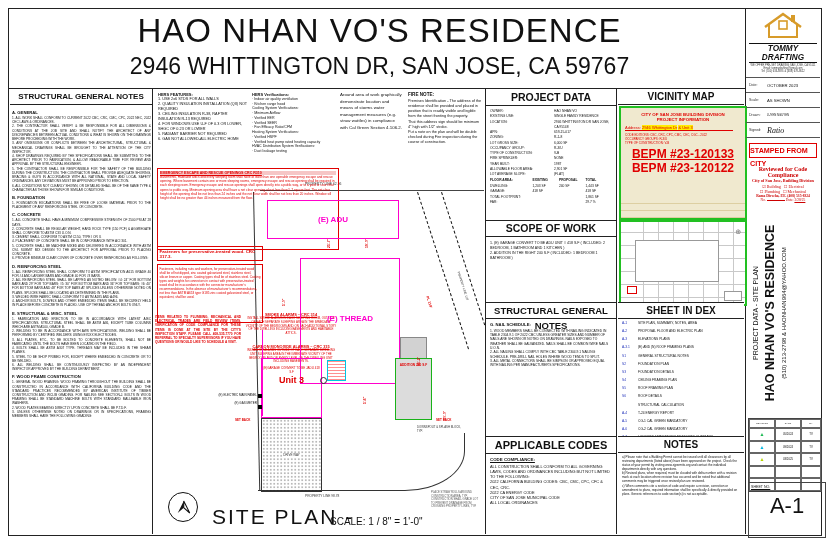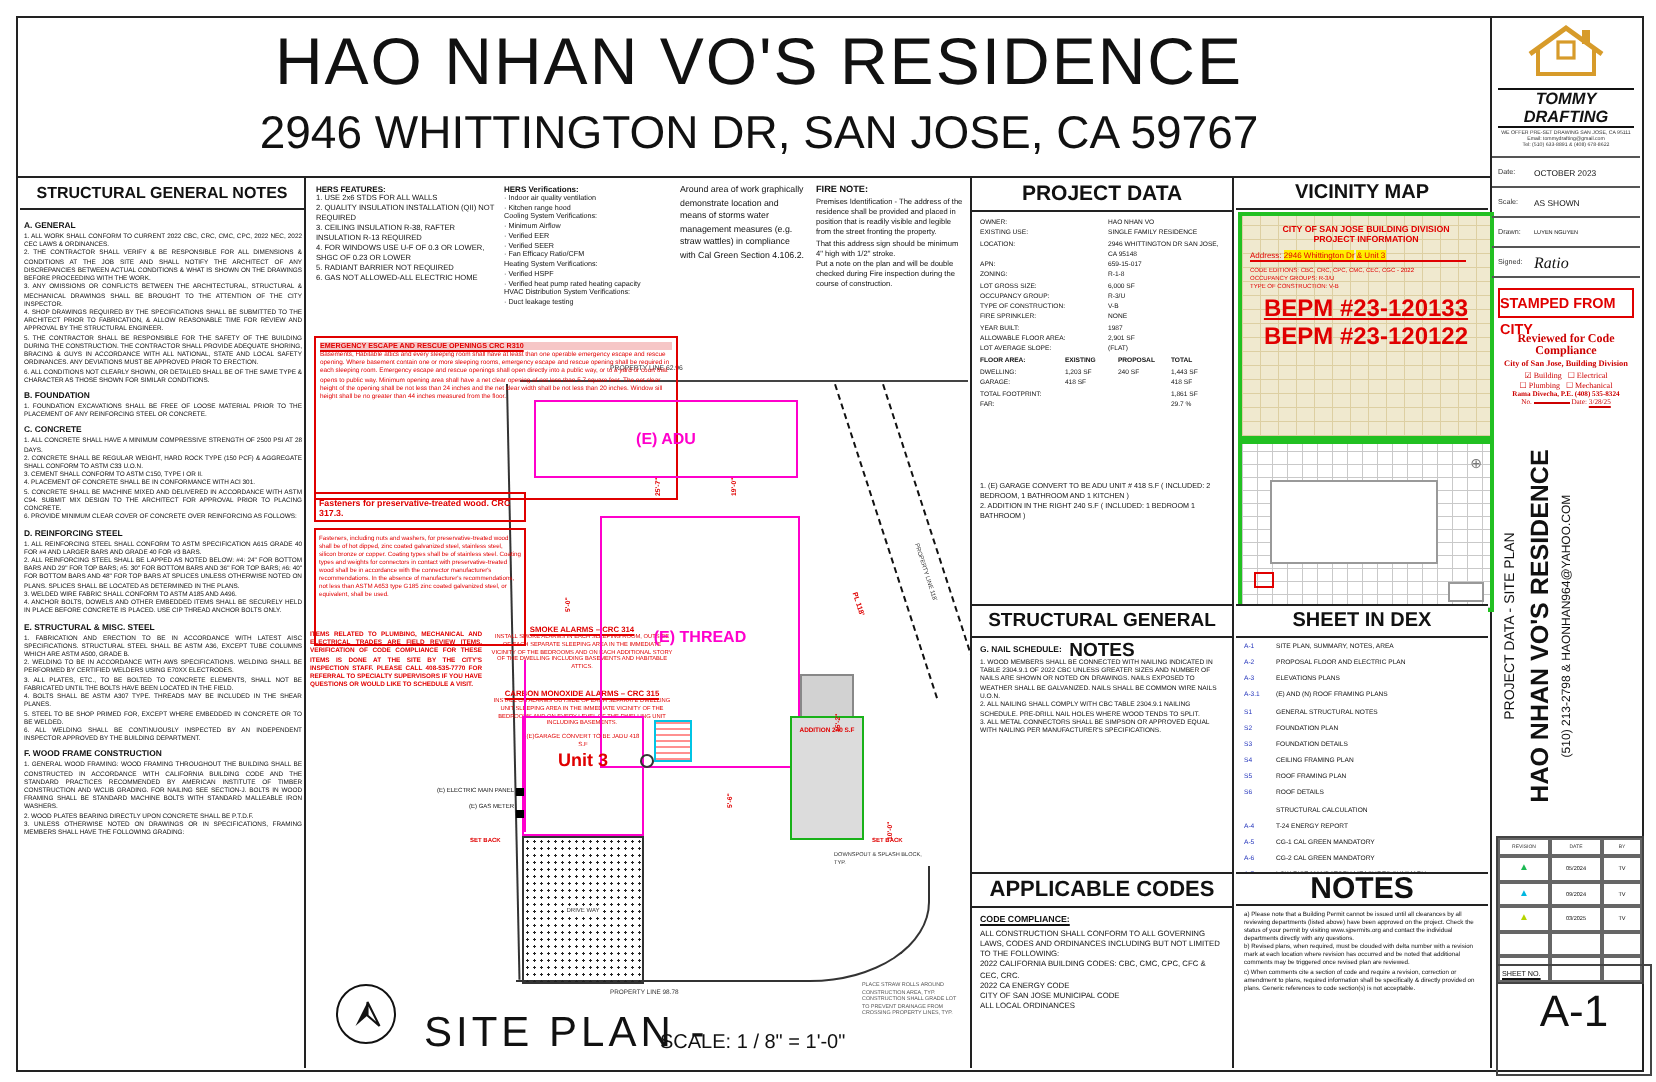--- a/index.html
+++ b/index.html
@@ -329,20 +329,21 @@
 
         <div class="farow">
           <span>FAR:</span>
           <span></span>
           <span></span>
           <span>29.7 %</span>
         </div>
       </div>
   </div>
 
+  <div class="abs hdr topline" style="left:486px;top:220px;width:130px;height:15px;font-size:10.5px;line-height:15px;">SCOPE OF WORK</div>
   <div class="abs tiny" style="left:490px;top:241px;width:122px;font-size:3.6px;">1. (E) GARAGE CONVERT TO BE ADU UNIT # 418 S.F ( INCLUDED: 2 BEDROOM, 1 BATHROOM AND 1 KITCHEN )
 2. ADDITION IN THE RIGHT 240 S.F ( INCLUDED: 1 BEDROOM 1 BATHROOM )</div>
 
   <div class="abs hdr topline" style="left:486px;top:302px;width:130px;height:15px;font-size:9.5px;line-height:15px;">STRUCTURAL GENERAL NOTES</div>
   <div class="abs" style="left:490px;top:322px;width:122px;">
     <div style="font-size:4.2px;font-weight:bold;margin-bottom:1.5px;">G. NAIL SCHEDULE:</div>
     <div class="micro" style="font-size:3.3px;text-align:left;">1. WOOD MEMBERS SHALL BE CONNECTED WITH NAILING INDICATED IN TABLE 2304.9.1 OF 2022 CBC UNLESS GREATER SIZES AND NUMBER OF NAILS ARE SHOWN OR NOTED ON DRAWINGS. NAILS EXPOSED TO WEATHER SHALL BE GALVANIZED. NAILS SHALL BE COMMON WIRE NAILS U.O.N.
 2. ALL NAILING SHALL COMPLY WITH CBC TABLE 2304.9.1 NAILING SCHEDULE. PRE-DRILL NAIL HOLES WHERE WOOD TENDS TO SPLIT.
 3. ALL METAL CONNECTORS SHALL BE SIMPSON OR APPROVED EQUAL WITH NAILING PER MANUFACTURER'S SPECIFICATIONS.</div>
   </div>
@@ -453,21 +454,21 @@
         <span class="no">A-6</span>
         <span>CG-2 CAL GREEN MANDATORY</span>
       </div>
 
       <div class="sirow">
         <span class="no">A-7</span>
         <span>LOW-RISE MANDATORY MEASURES SUMMARY</span>
       </div>
     </div>
 
-  <div class="abs hdr topline" style="left:618px;top:436px;width:126px;height:15px;font-size:15px;line-height:15px;">NOTES</div>
+  <div class="abs hdr topline" style="left:618px;top:436px;width:126px;height:15px;font-size:10px;line-height:15px;">NOTES</div>
   <div class="abs micro" style="left:622px;top:455px;width:120px;font-size:3.1px;text-align:left;">a) Please note that a Building Permit cannot be issued until all clearances by all reviewing departments (listed above) have been approved on the project. Check the status of your permit by visiting www.sjpermits.org and contact the individual departments directly with any questions.
 b) Revised plans, when required, must be clouded with delta number with a revision mark at each location where revision has occurred and be noted that additional comments may be triggered once revised plan are reviewed.
 c) When comments cite a section of code and require a revision, correction or amendment to plans, required information shall be specifically &amp; directly provided on plans. Generic references to code section(s) is not acceptable.</div>
 
   <div class="abs" style="left:746px;top:8px;width:74px;height:540px;">
     <div style="text-align:center;padding-top:3px;">
       <svg width="44" height="28" viewBox="0 0 44 28">
         <path d="M4 16 L22 3 L40 16" fill="none" stroke="#d79b2a" stroke-width="2.4"></path>
         <path d="M8 14 L8 26 L36 26 L36 14" fill="none" stroke="#d79b2a" stroke-width="2"></path>
         <rect x="18" y="10" width="8" height="8" fill="none" stroke="#d79b2a" stroke-width="1.6"></rect>

